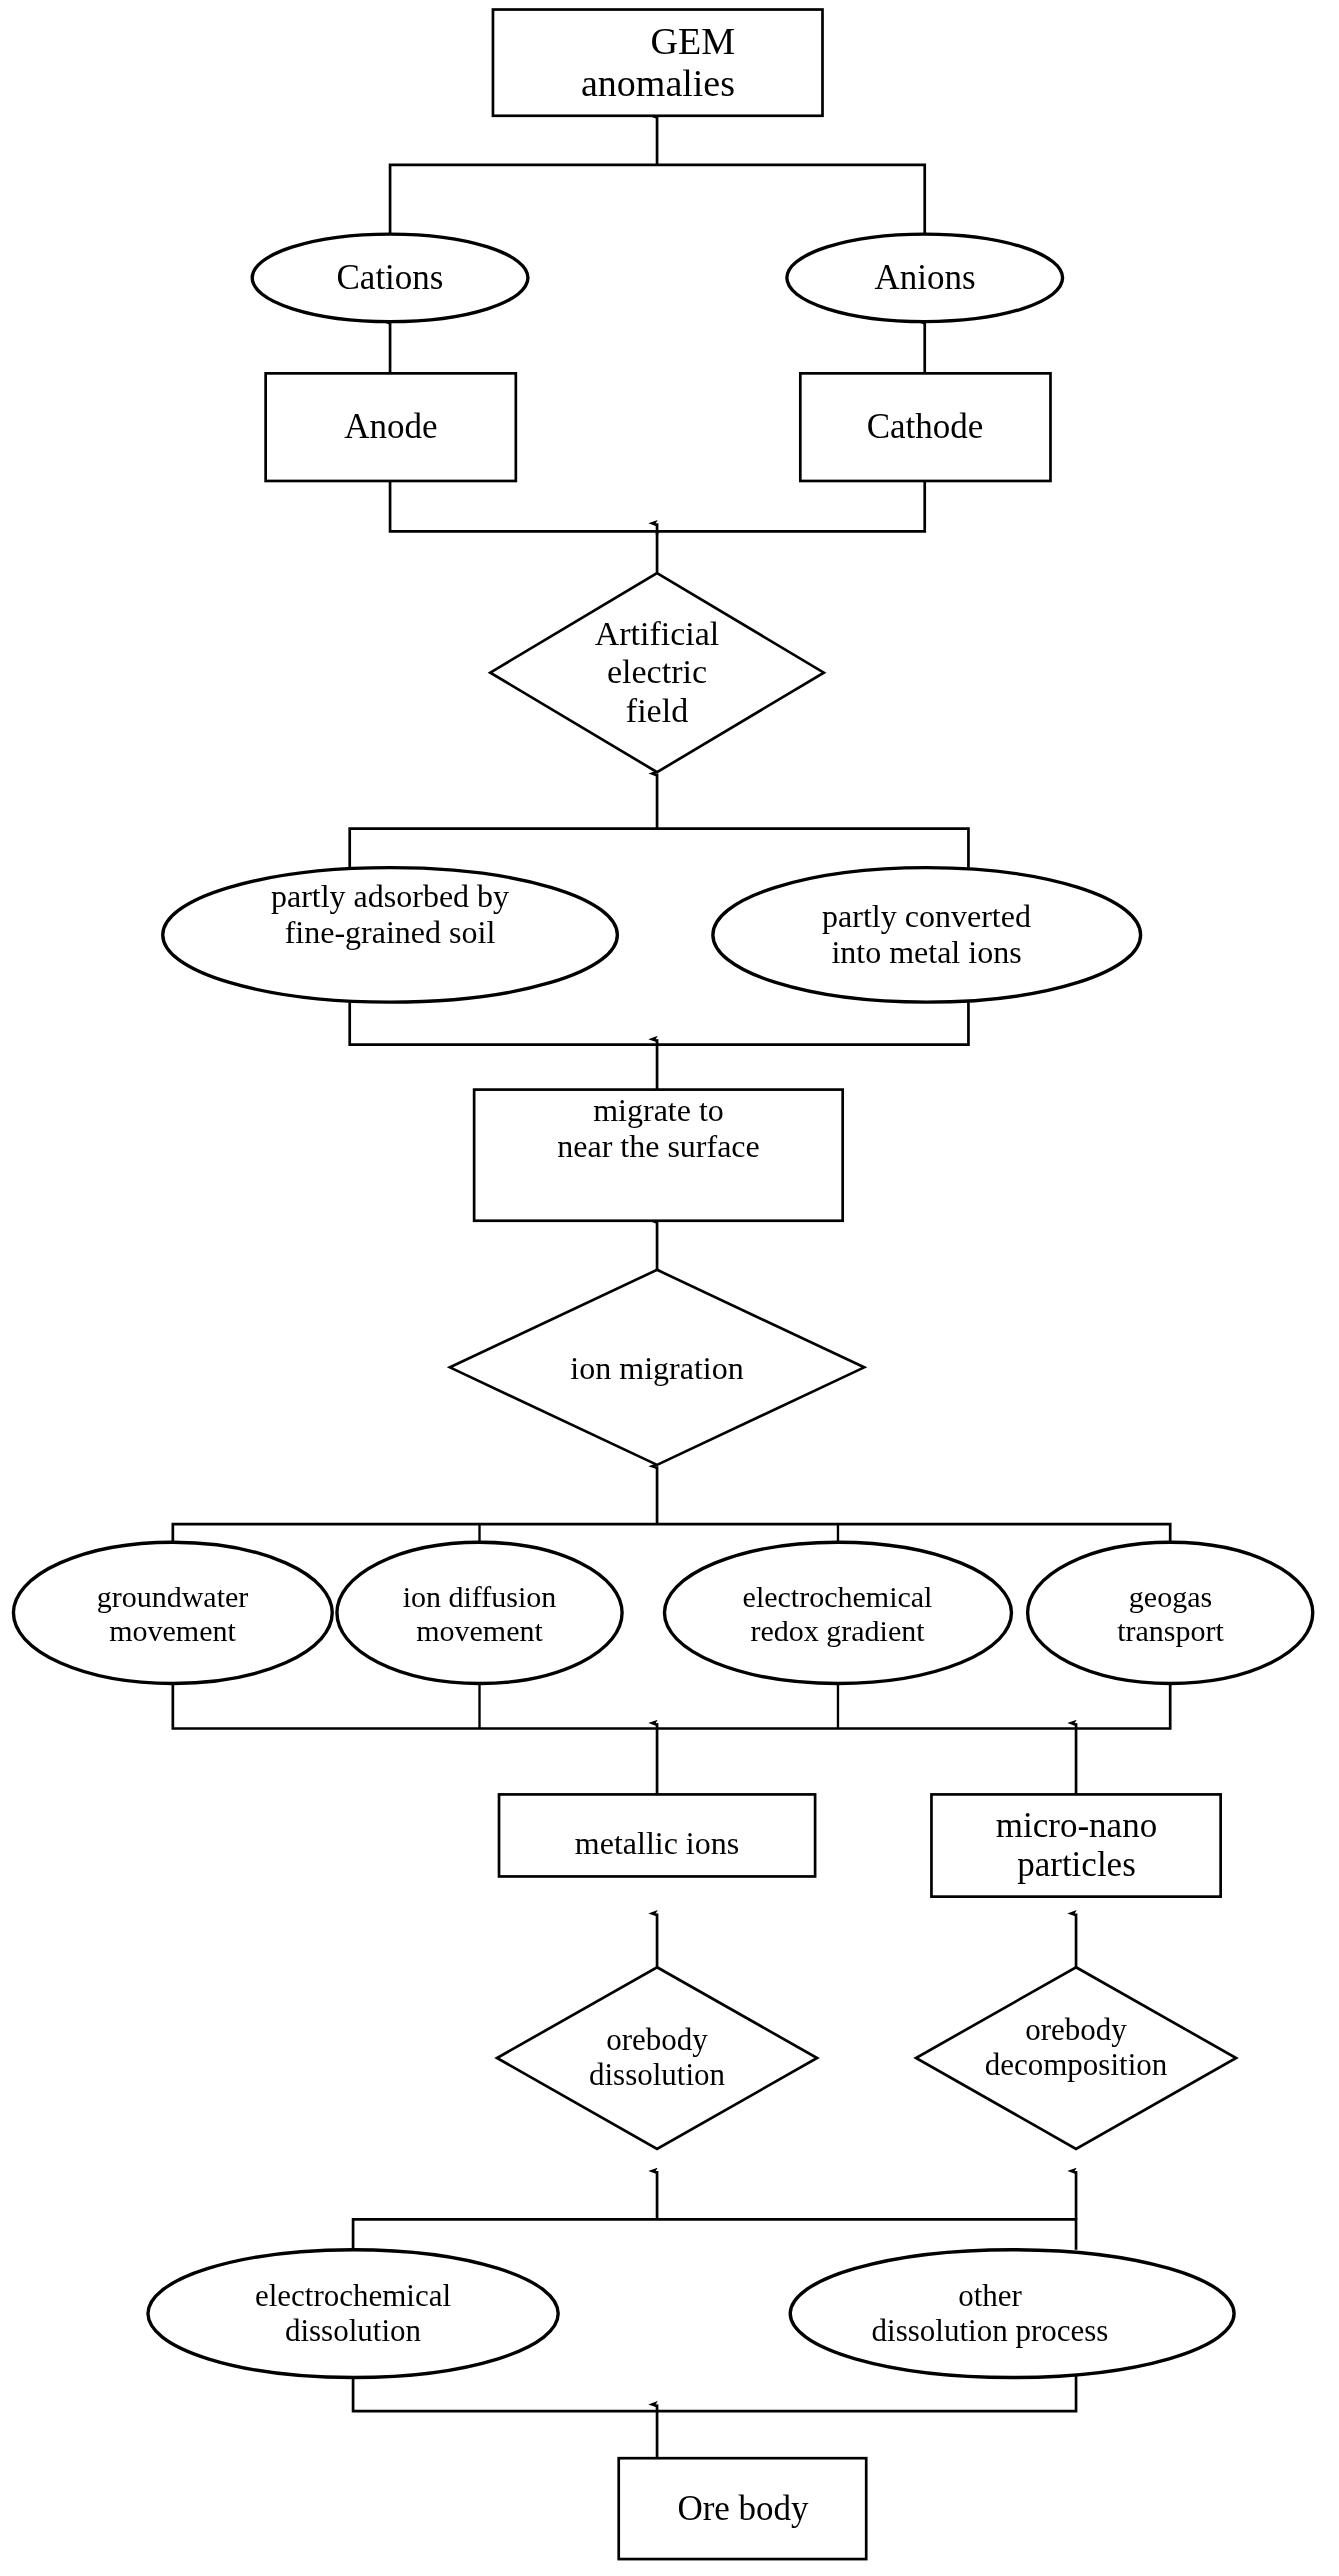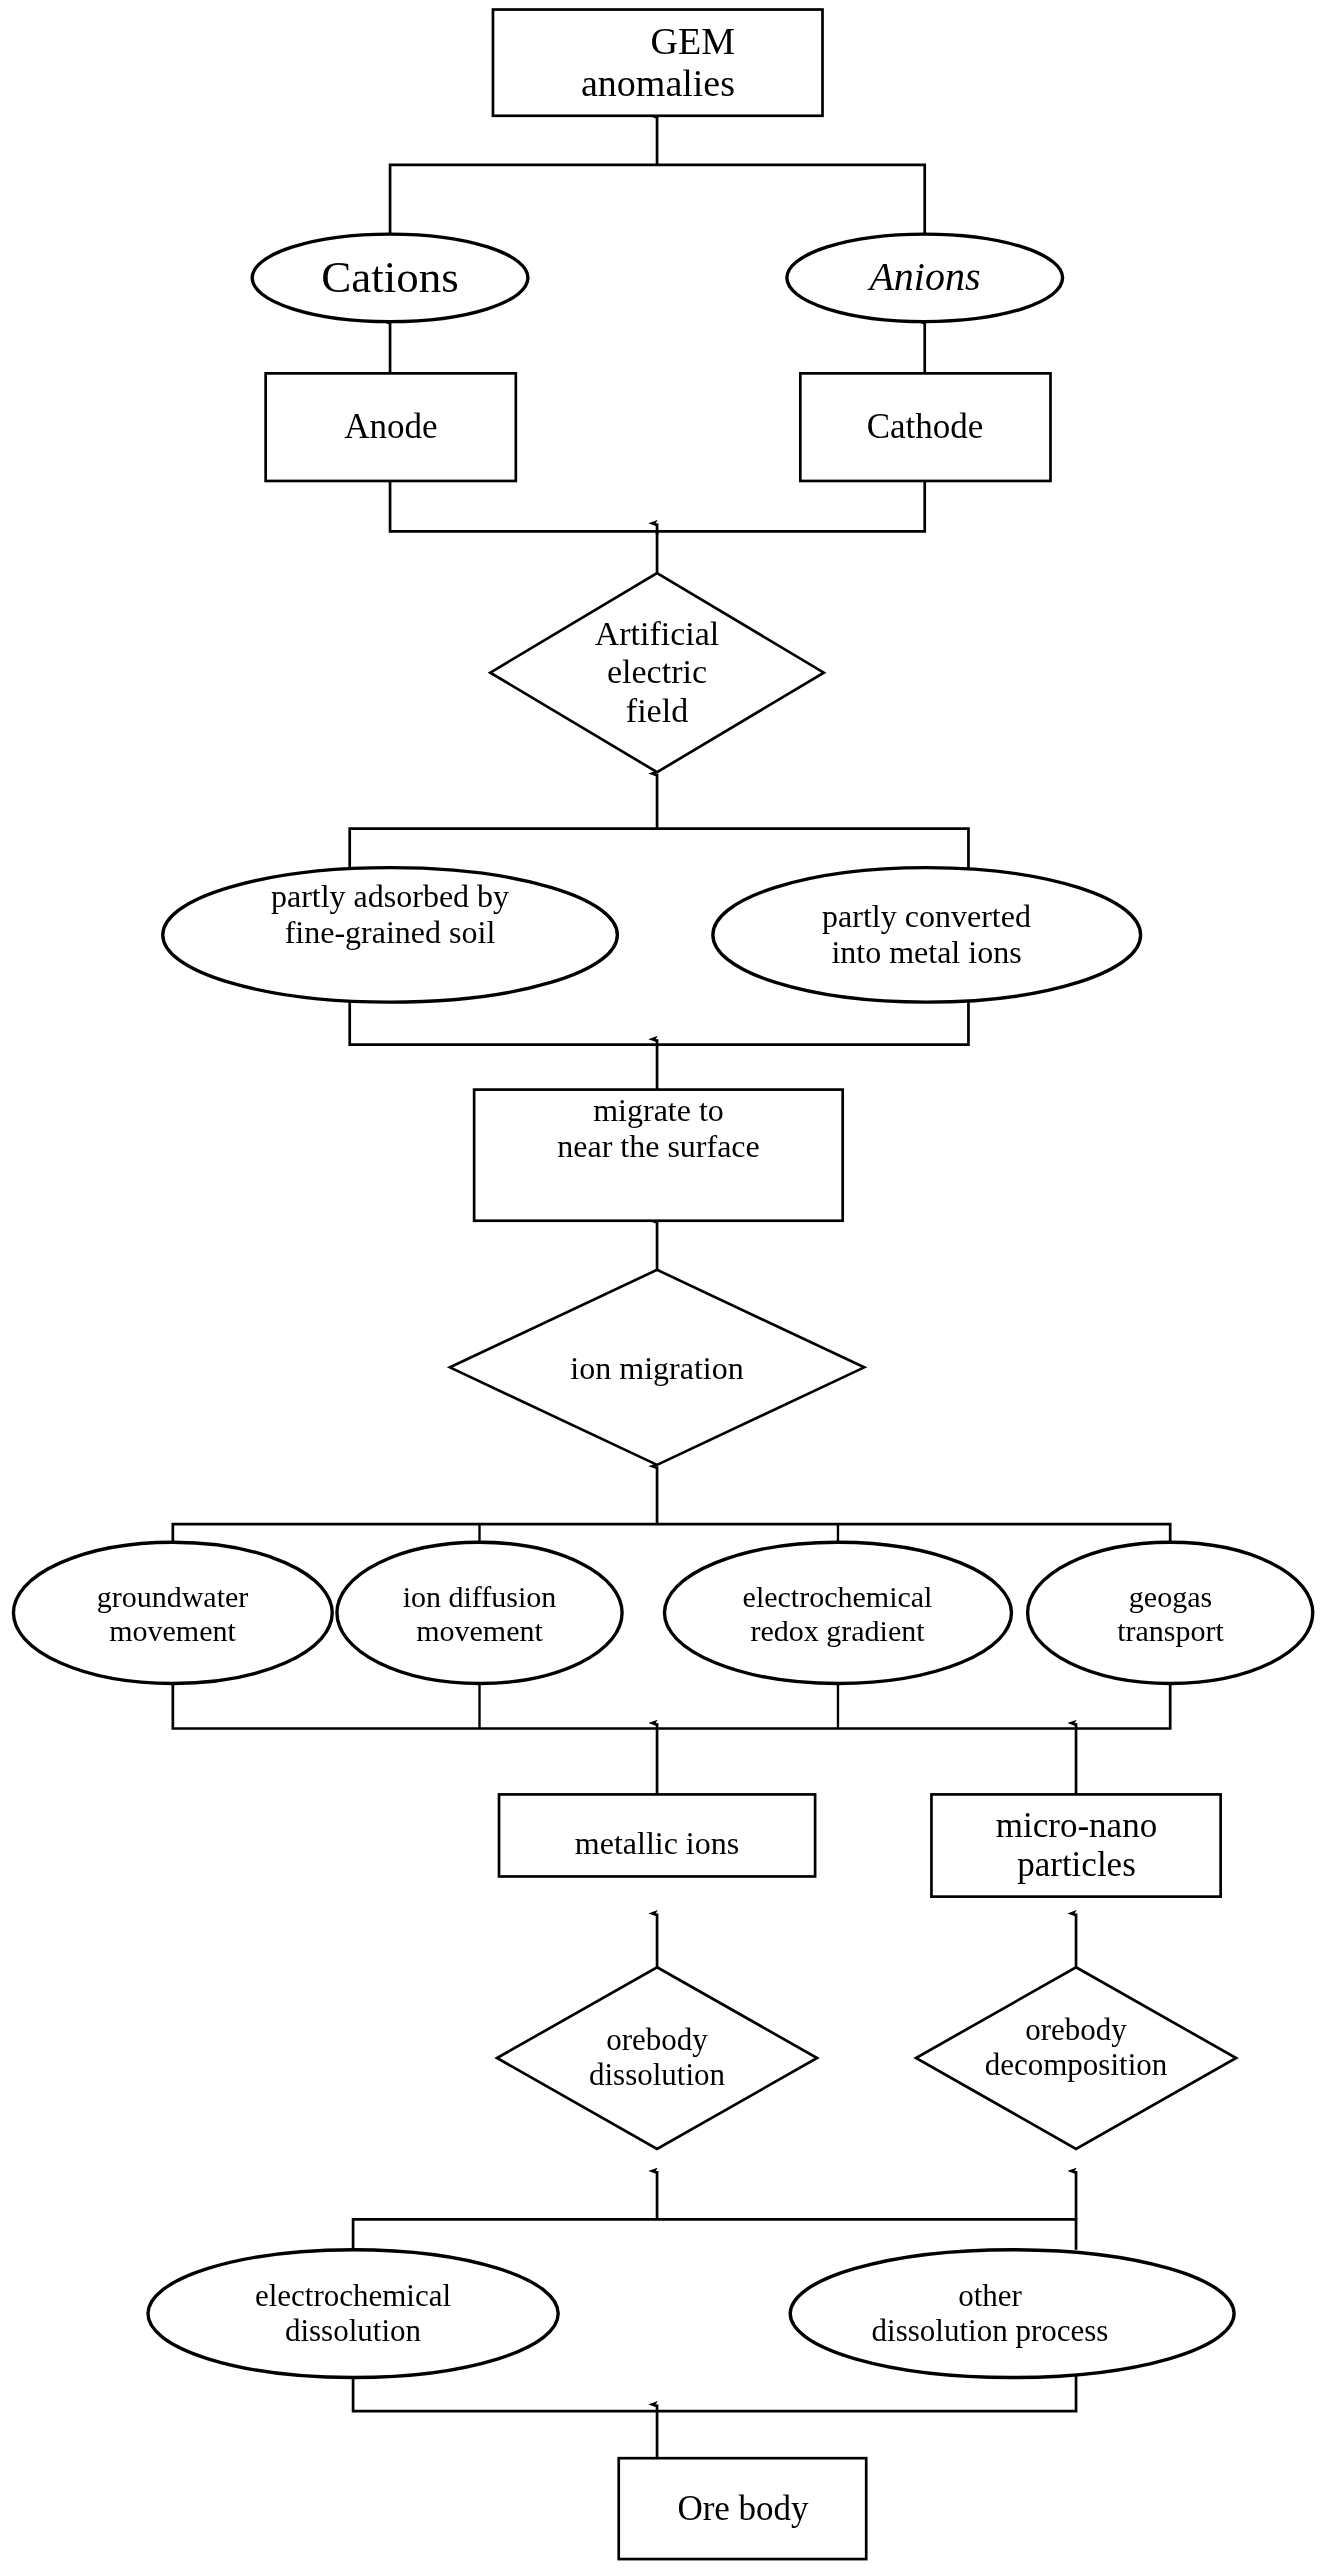--- a/index.html
+++ b/index.html
@@ -146,23 +146,23 @@
       <ellipse class="ellipse-outline" cx="525" cy="3440" rx="305" ry="95"></ellipse>
       <ellipse class="ellipse-outline" cx="1505" cy="3440" rx="330" ry="95"></ellipse>
 
       <rect class="shape-outline" x="920" y="3655" width="368" height="150"></rect>
     </g>
   </svg>
 
   <div class="node-label" style="left:493px; top:9.4px; width:330px; height:106px; font-size:38px;text-align:right;">GEM
 anomalies</div>
 
-  <div class="node-label" style="left:252px; top:234px; width:276px; height:87px; font-size:45px;">Cations</div>
-
-  <div class="node-label" style="left:787px; top:234px; width:276px; height:87px; font-size:40px;font-style:italic;">Anions</div>
+  <div class="node-label" style="left:252px; top:234px; width:276px; height:87px; font-size:35px;">Cations</div>
+
+  <div class="node-label" style="left:787px; top:234px; width:276px; height:87px; font-size:35px;">Anions</div>
 
   <div class="node-label" style="left:266px; top:373px; width:250px; height:108px; font-size:35px;">Anode</div>
 
   <div class="node-label" style="left:800px; top:373px; width:250px; height:108px; font-size:35px;">Cathode</div>
 
   <div class="node-label" style="left:519px; top:592px; width:276px; height:161px; font-size:34px;">Artificial
 electric
 field</div>
 
   <div class="node-label" style="left:176px; top:854px; width:428px; height:121px; font-size:32px;">partly adsorbed by

